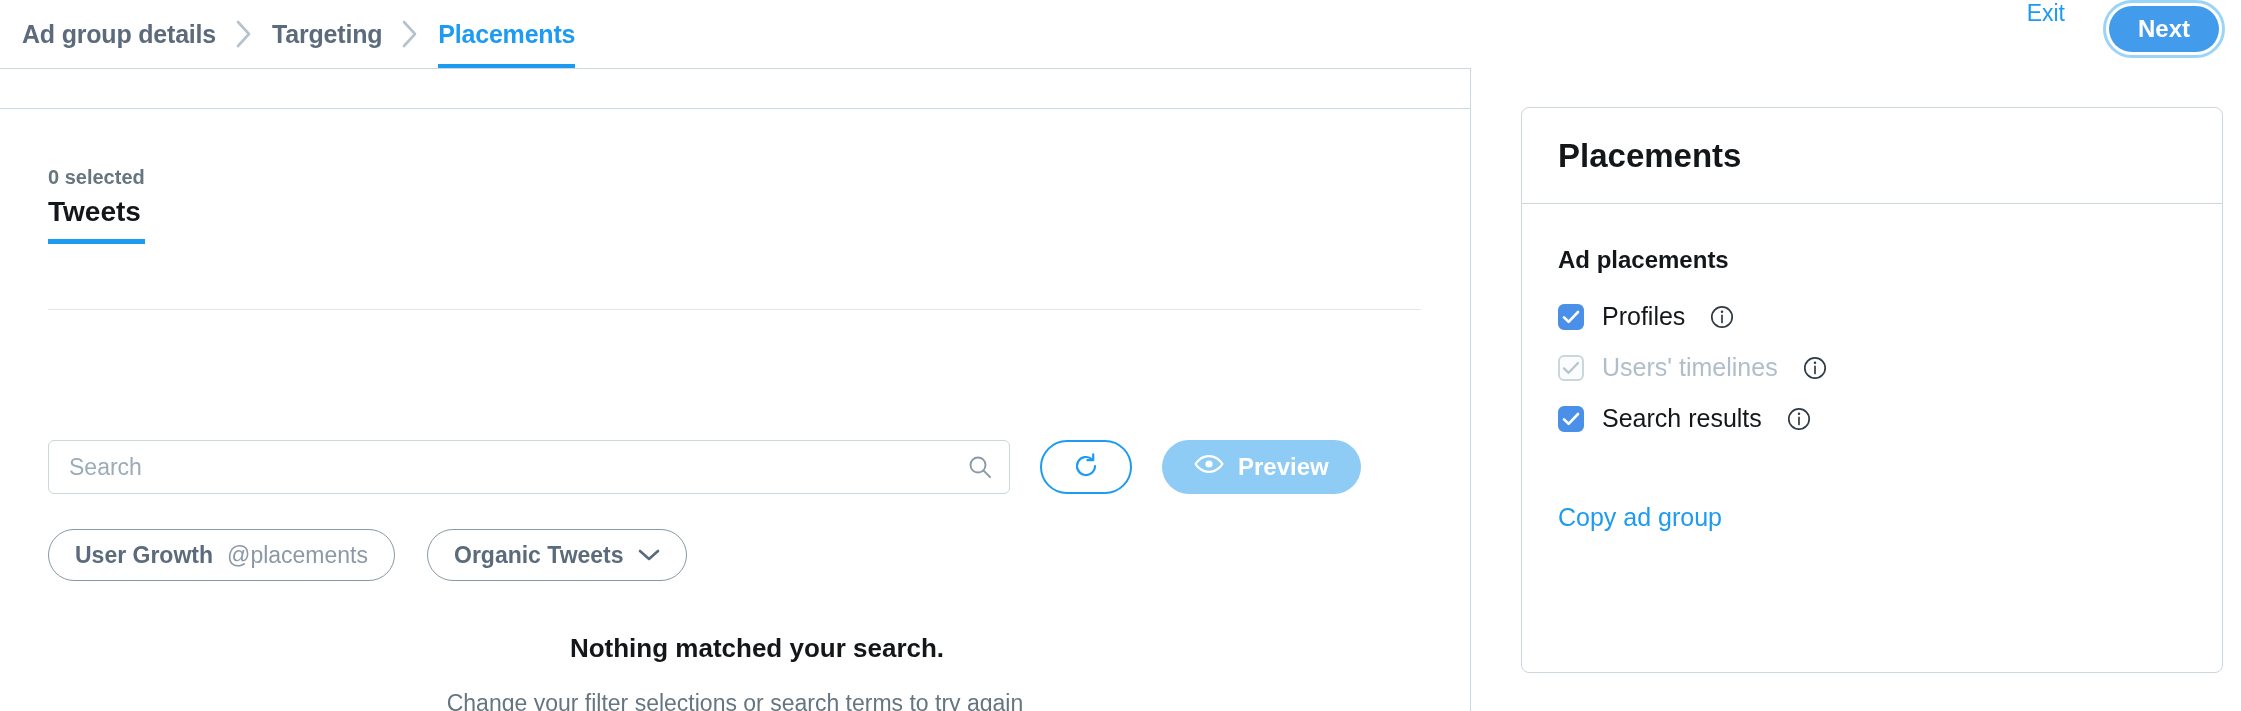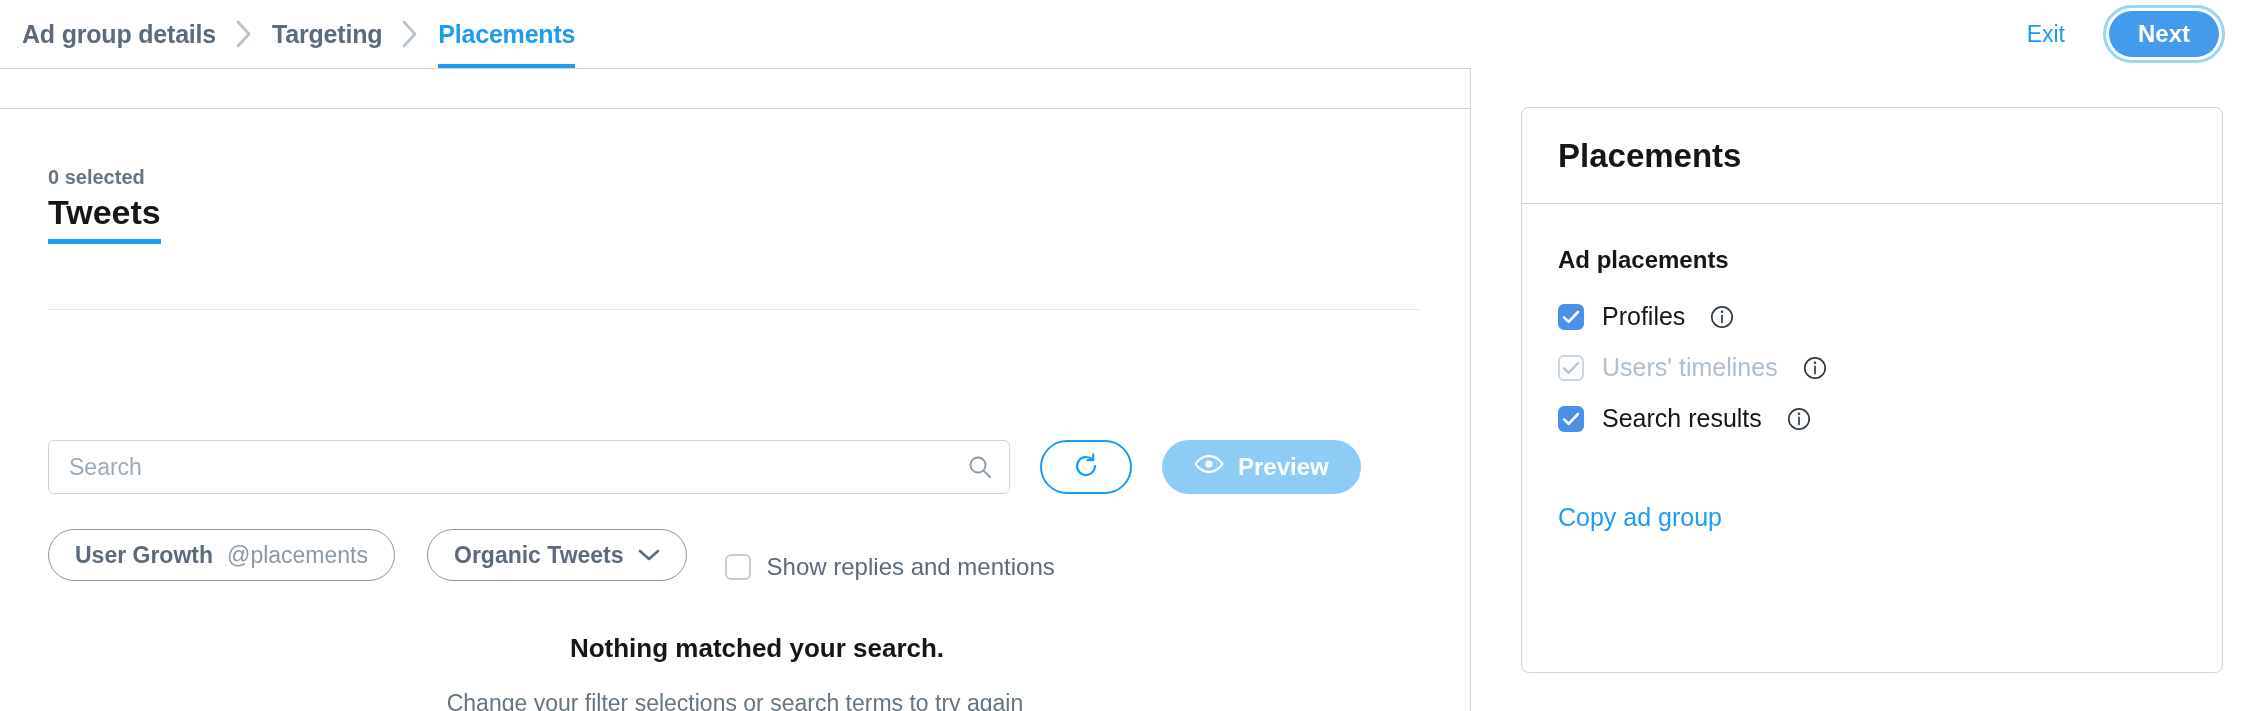--- a/index.html
+++ b/index.html
@@ -38,21 +38,21 @@
     height: 4px; background: #1d9bf0;
   }
   .crumb-sep {
     width: 56px; height: 68px;
     display: flex; align-items: center; justify-content: center;
     color: #b6c2cd;
   }
   .crumb-sep svg { display: block; }
 
   .topbar-right {
-    margin-left: auto; display: flex; align-items: center;
+    margin-left: auto; display: flex; 
     height: 68px; padding-right: 16px;
   }
   .exit-link {
     font-size: 23px; color: #1d9bf0;
     cursor: pointer; margin-right: 38px;
     white-space: nowrap;
   }
   .next-wrap {
     position: relative;
     width: 122px; height: 58px;
@@ -111,21 +111,21 @@
     border-bottom: 5px solid #1d9bf0;
     cursor: pointer;
   }
   .tab-count {
     font-size: 20px; font-weight: bold;
     color: #66757f;
     line-height: 28px;
     margin-bottom: 4px;
   }
   .tab-label {
-    font-size: 34px; font-weight: bold;
+    font-size: 28px; font-weight: bold;
     color: #14171a; line-height: 34px;
   }
   .tabs-divider {
     position: absolute; left: 48px; top: 200px;
     width: 1373px; height: 1px; background: #e1e8ed;
   }
 
   
   .search-row {
     position: absolute; left: 48px; top: 331px;
@@ -374,24 +374,20 @@
 
         <div class="chip">
           <span class="chip-name">Organic Tweets</span>
           <span class="chip-chevron">
             <svg width="22" height="14" viewBox="0 0 22 14" fill="none" stroke="currentColor" stroke-width="2.6" stroke-linecap="round" stroke-linejoin="round">
                 <polyline points="2,3 11,11 20,3"></polyline>
               </svg>
           </span>
         </div>
 
-        <div class="checkbox-inline">
-          <span class="cb"></span>
-          <span class="cb-label">Show replies and mentions</span>
-        </div>
       </div>
 
       <div class="empty-state">
         <div class="empty-title">Nothing matched your search.</div>
         <div class="empty-sub">Change your filter selections or search terms to try again</div>
       </div>
 
     </div>
   </div>
 

